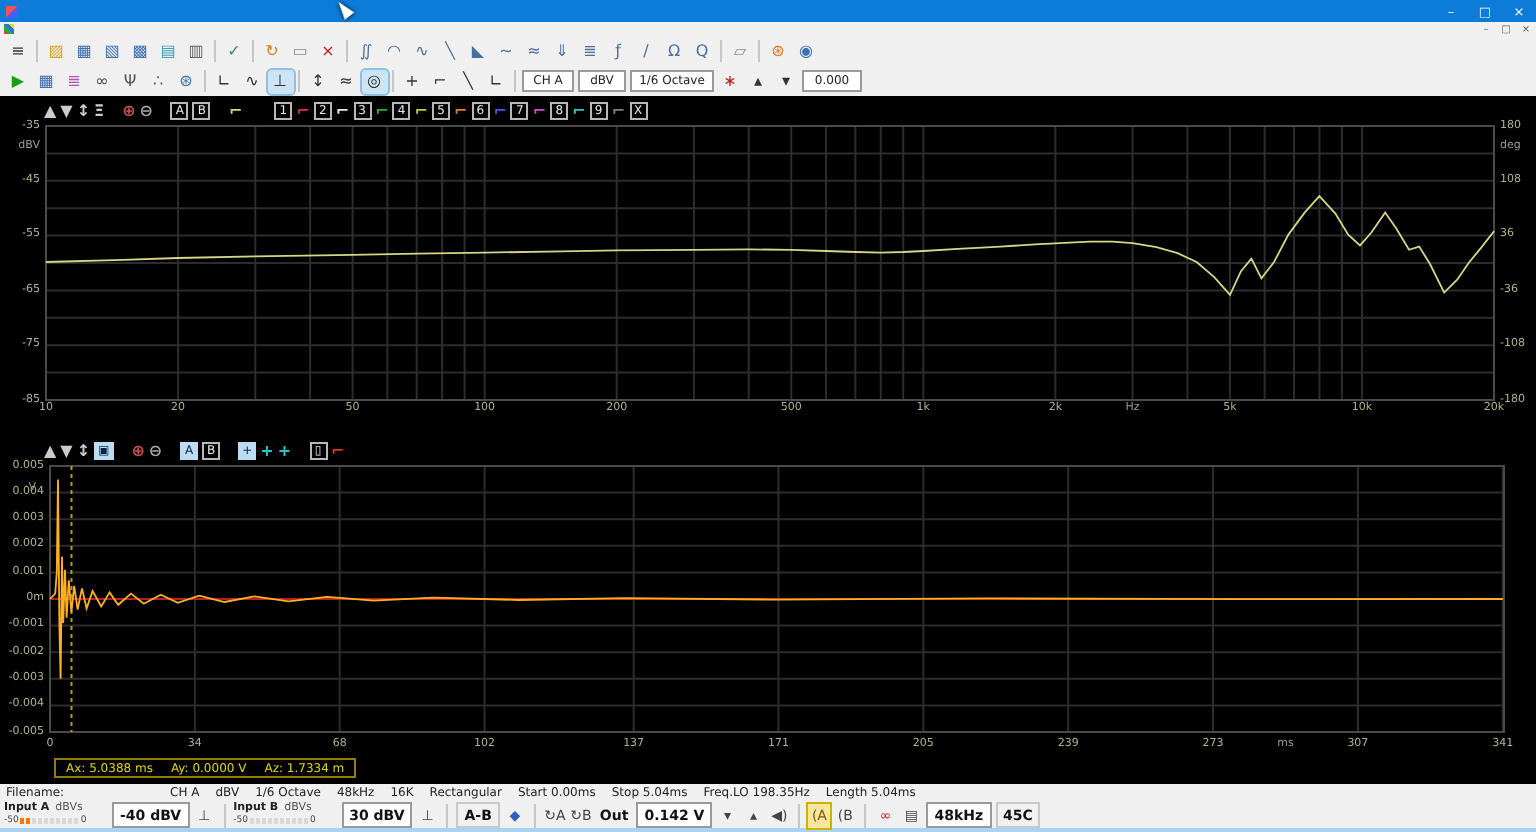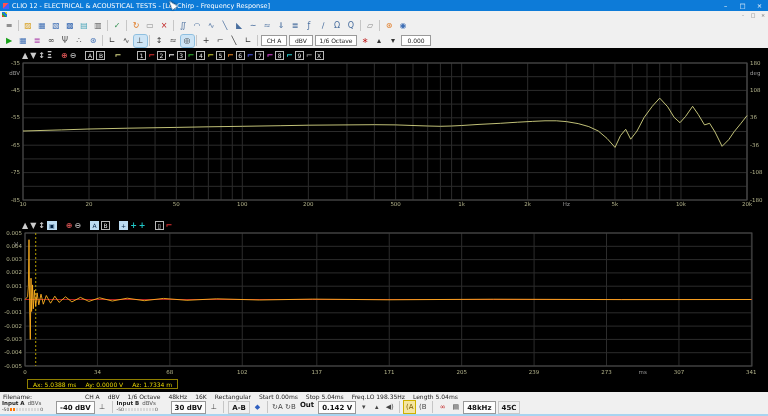--- a/index.html
+++ b/index.html
@@ -41,21 +41,21 @@
   .tick.unit{color:#9a9a9a}
   svg{position:absolute;left:0;top:0}
   .marker-box{position:absolute;left:27px;top:161px;height:10px;border:1px solid #8f7f00;
     color:#e6d400;font-size:6px;display:flex;gap:9px;align-items:center;padding:0 5px;background:#000}
   
   .settings-row{position:absolute;top:392px;left:0;width:768px;height:9px;background:#f0f0f0;
     font-size:6px;color:#222}
   .settings-row .fn{position:absolute;left:3px;top:1px}
   .settings-row .items{position:absolute;left:85px;top:1px;display:flex;gap:8px;white-space:nowrap}
   .hwbar{position:absolute;top:401px;left:0;width:768px;height:15px;background:#f0f0f0;
-    border-bottom:2px solid #a8d4f0;display:flex;align-items:flex-start;gap:2px;padding-left:2px}
+    border-bottom:2px solid #a8d4f0;display:flex;align-items:center;gap:2px;padding-left:2px}
   .inblock{display:flex;flex-direction:column;line-height:1;width:52px;flex:0 0 auto}
   .inblock .l1{display:flex;gap:3px;font-size:5.5px;font-weight:bold;color:#222}
   .inblock .l1 .u{font-weight:normal;color:#555}
   .meter{display:flex;align-items:center;font-size:4.5px;color:#444;gap:1px;margin-top:1px}
   .meter .bars{display:flex;gap:1px}
   .meter .seg{width:2px;height:3px;background:#d8d8d8}
   .meter .seg.on{background:#ff7700}
   .hbox{height:13px;background:#fdfdfd;border:1px solid #999;display:flex;align-items:center;
     justify-content:center;font-size:7px;font-weight:bold;padding:0 3px;color:#111;flex:0 0 auto}
   .hbox.flat{border-color:#c8c8c8;background:#f0f0f0}
@@ -68,21 +68,20 @@
   .vsep{width:1px;height:12px;background:#c6c6c6;margin:0 2px;flex:0 0 auto}
   .cursor{position:absolute;left:169px;top:0;width:0;height:0;border:solid transparent;
     border-width:0 3px 9px 3px;border-bottom-color:#fff;transform:rotate(-38deg);
     filter:drop-shadow(0 0 1px #000);z-index:9}
 </style>
 </head>
 <body>
 
 <div class="titlebar">
   <div class="app-icon"></div>
-  <div>CLIO 12 - ELECTRICAL &amp; ACOUSTICAL TESTS - [LogChirp - Frequency Response]</div>
   <div class="spacer"></div>
   <div class="tb-btn">–</div>
   <div class="tb-btn">□</div>
   <div class="tb-btn">×</div>
 </div>
 
 <div class="menurow">
   <div class="child-icon"></div>
   <div class="spacer"></div>
   <div class="cw-btn">–</div>

